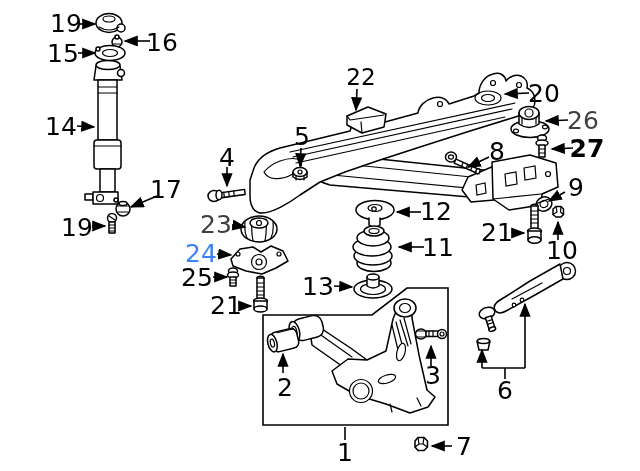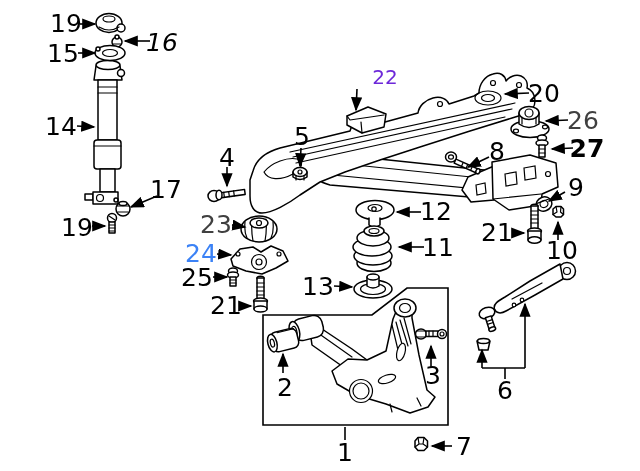--- a/index.html
+++ b/index.html
@@ -364,26 +364,26 @@
         <line x1="452" y1="446" x2="432" y2="446" class="leader" stroke="#000000" marker-end="url(#arrowhead)"></line>
         <line x1="482" y1="368" x2="525" y2="368" class="leader" stroke="#000000"></line>
         <line x1="505" y1="368" x2="505" y2="379" class="leader" stroke="#000000"></line>
         <line x1="482" y1="368" x2="482" y2="350" class="leader" stroke="#000000" marker-end="url(#arrowhead)"></line>
         <line x1="525" y1="368" x2="525" y2="304" class="leader" stroke="#000000" marker-end="url(#arrowhead)"></line>
       </g>
   </svg>
 
   <div id="callout-layer">
       <div class="callout" style="left: 66px; top: 23px; font-size: 25px; color: rgb(0, 0, 0);">19</div>
-      <div class="callout" style="left: 162px; top: 42px; font-size: 25px; color: rgb(0, 0, 0); font-style: italic;">16</div>
+      <div class="callout" style="left: 162px; top: 42px; font-size: 25px; color: rgb(0, 0, 0);">16</div>
       <div class="callout" style="left: 63px; top: 53px; font-size: 25px; color: rgb(0, 0, 0);">15</div>
       <div class="callout" style="left: 61px; top: 126px; font-size: 25px; color: rgb(0, 0, 0);">14</div>
       <div class="callout" style="left: 166px; top: 189px; font-size: 25px; color: rgb(0, 0, 0);">17</div>
       <div class="callout" style="left: 77px; top: 227px; font-size: 25px; color: rgb(0, 0, 0);">19</div>
-      <div class="callout" style="left: 361px; top: 77px; font-size: 20px; color: #6d28d9; margin-left: 24px;">22</div>
+      <div class="callout" style="left: 361px; top: 77px; font-size: 23px; color: #000000;">22</div>
       <div class="callout" style="left: 302px; top: 136px; font-size: 25px; color: rgb(0, 0, 0);">5</div>
       <div class="callout" style="left: 227px; top: 157px; font-size: 25px; color: rgb(0, 0, 0);">4</div>
       <div class="callout" style="left: 544px; top: 93px; font-size: 25px; color: rgb(0, 0, 0);">20</div>
       <div class="callout" style="left: 583px; top: 120px; font-size: 25px; color: #404040;">26</div>
       <div class="callout" style="left: 587px; top: 148px; font-size: 25px; color: rgb(0, 0, 0); font-weight: bold;">27</div>
       <div class="callout" style="left: 497px; top: 151px; font-size: 25px; color: rgb(0, 0, 0);">8</div>
       <div class="callout" style="left: 576px; top: 187px; font-size: 25px; color: rgb(0, 0, 0);">9</div>
       <div class="callout" style="left: 436px; top: 211px; font-size: 25px; color: #000000;">12</div>
       <div class="callout" style="left: 438px; top: 247px; font-size: 25px; color: rgb(0, 0, 0);">11</div>
       <div class="callout" style="left: 318px; top: 286px; font-size: 25px; color: rgb(0, 0, 0);">13</div>

